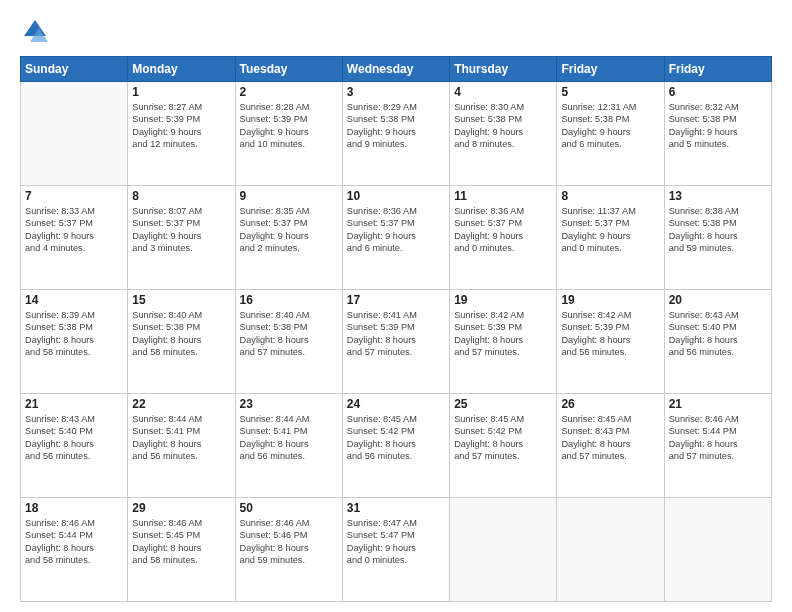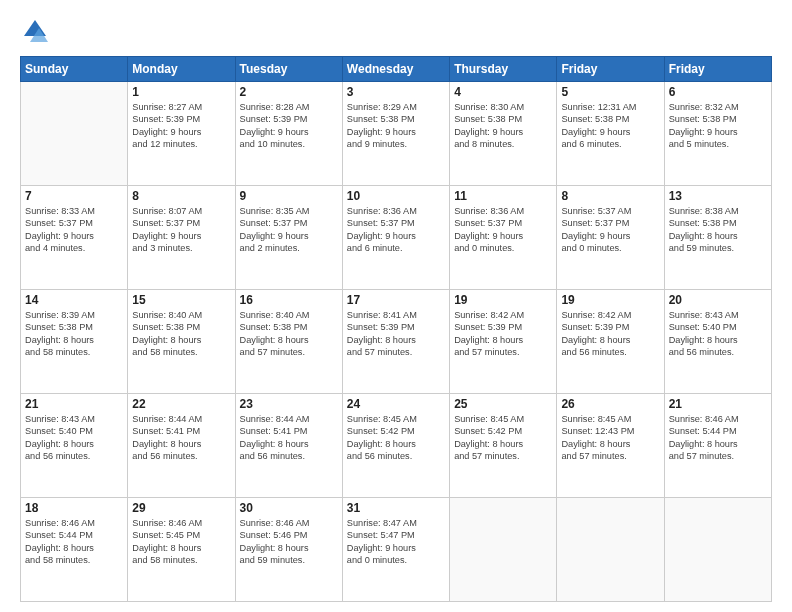--- a/index.html
+++ b/index.html
@@ -210,21 +210,21 @@
           </td>
           <td>
             <span class="day-number">11</span>
             <span class="cell-line">Sunrise: 8:36 AM</span>
             <span class="cell-line">Sunset: 5:37 PM</span>
             <span class="cell-line">Daylight: 9 hours</span>
             <span class="cell-line">and 0 minutes.</span>
           </td>
           <td>
             <span class="day-number">8</span>
-            <span class="cell-line">Sunrise: 5:37 AM</span>
+            <span class="cell-line">Sunrise: 11:37 AM</span>
             <span class="cell-line">Sunset: 5:37 PM</span>
             <span class="cell-line">Daylight: 9 hours</span>
             <span class="cell-line">and 0 minutes.</span>
           </td>
           <td>
             <span class="day-number">13</span>
             <span class="cell-line">Sunrise: 8:38 AM</span>
             <span class="cell-line">Sunset: 5:38 PM</span>
             <span class="cell-line">Daylight: 8 hours</span>
             <span class="cell-line">and 59 minutes.</span>
@@ -313,21 +313,21 @@
           <td>
             <span class="day-number">25</span>
             <span class="cell-line">Sunrise: 8:45 AM</span>
             <span class="cell-line">Sunset: 5:42 PM</span>
             <span class="cell-line">Daylight: 8 hours</span>
             <span class="cell-line">and 57 minutes.</span>
           </td>
           <td>
             <span class="day-number">26</span>
             <span class="cell-line">Sunrise: 8:45 AM</span>
-            <span class="cell-line">Sunset: 12:43 PM</span>
+            <span class="cell-line">Sunset: 8:43 PM</span>
             <span class="cell-line">Daylight: 8 hours</span>
             <span class="cell-line">and 57 minutes.</span>
           </td>
           <td>
             <span class="day-number">21</span>
             <span class="cell-line">Sunrise: 8:46 AM</span>
             <span class="cell-line">Sunset: 5:44 PM</span>
             <span class="cell-line">Daylight: 8 hours</span>
             <span class="cell-line">and 57 minutes.</span>
           </td>
@@ -341,21 +341,21 @@
             <span class="cell-line">and 58 minutes.</span>
           </td>
           <td>
             <span class="day-number">29</span>
             <span class="cell-line">Sunrise: 8:46 AM</span>
             <span class="cell-line">Sunset: 5:45 PM</span>
             <span class="cell-line">Daylight: 8 hours</span>
             <span class="cell-line">and 58 minutes.</span>
           </td>
           <td>
-            <span class="day-number">30</span>
+            <span class="day-number">50</span>
             <span class="cell-line">Sunrise: 8:46 AM</span>
             <span class="cell-line">Sunset: 5:46 PM</span>
             <span class="cell-line">Daylight: 8 hours</span>
             <span class="cell-line">and 59 minutes.</span>
           </td>
           <td>
             <span class="day-number">31</span>
             <span class="cell-line">Sunrise: 8:47 AM</span>
             <span class="cell-line">Sunset: 5:47 PM</span>
             <span class="cell-line">Daylight: 9 hours</span>

